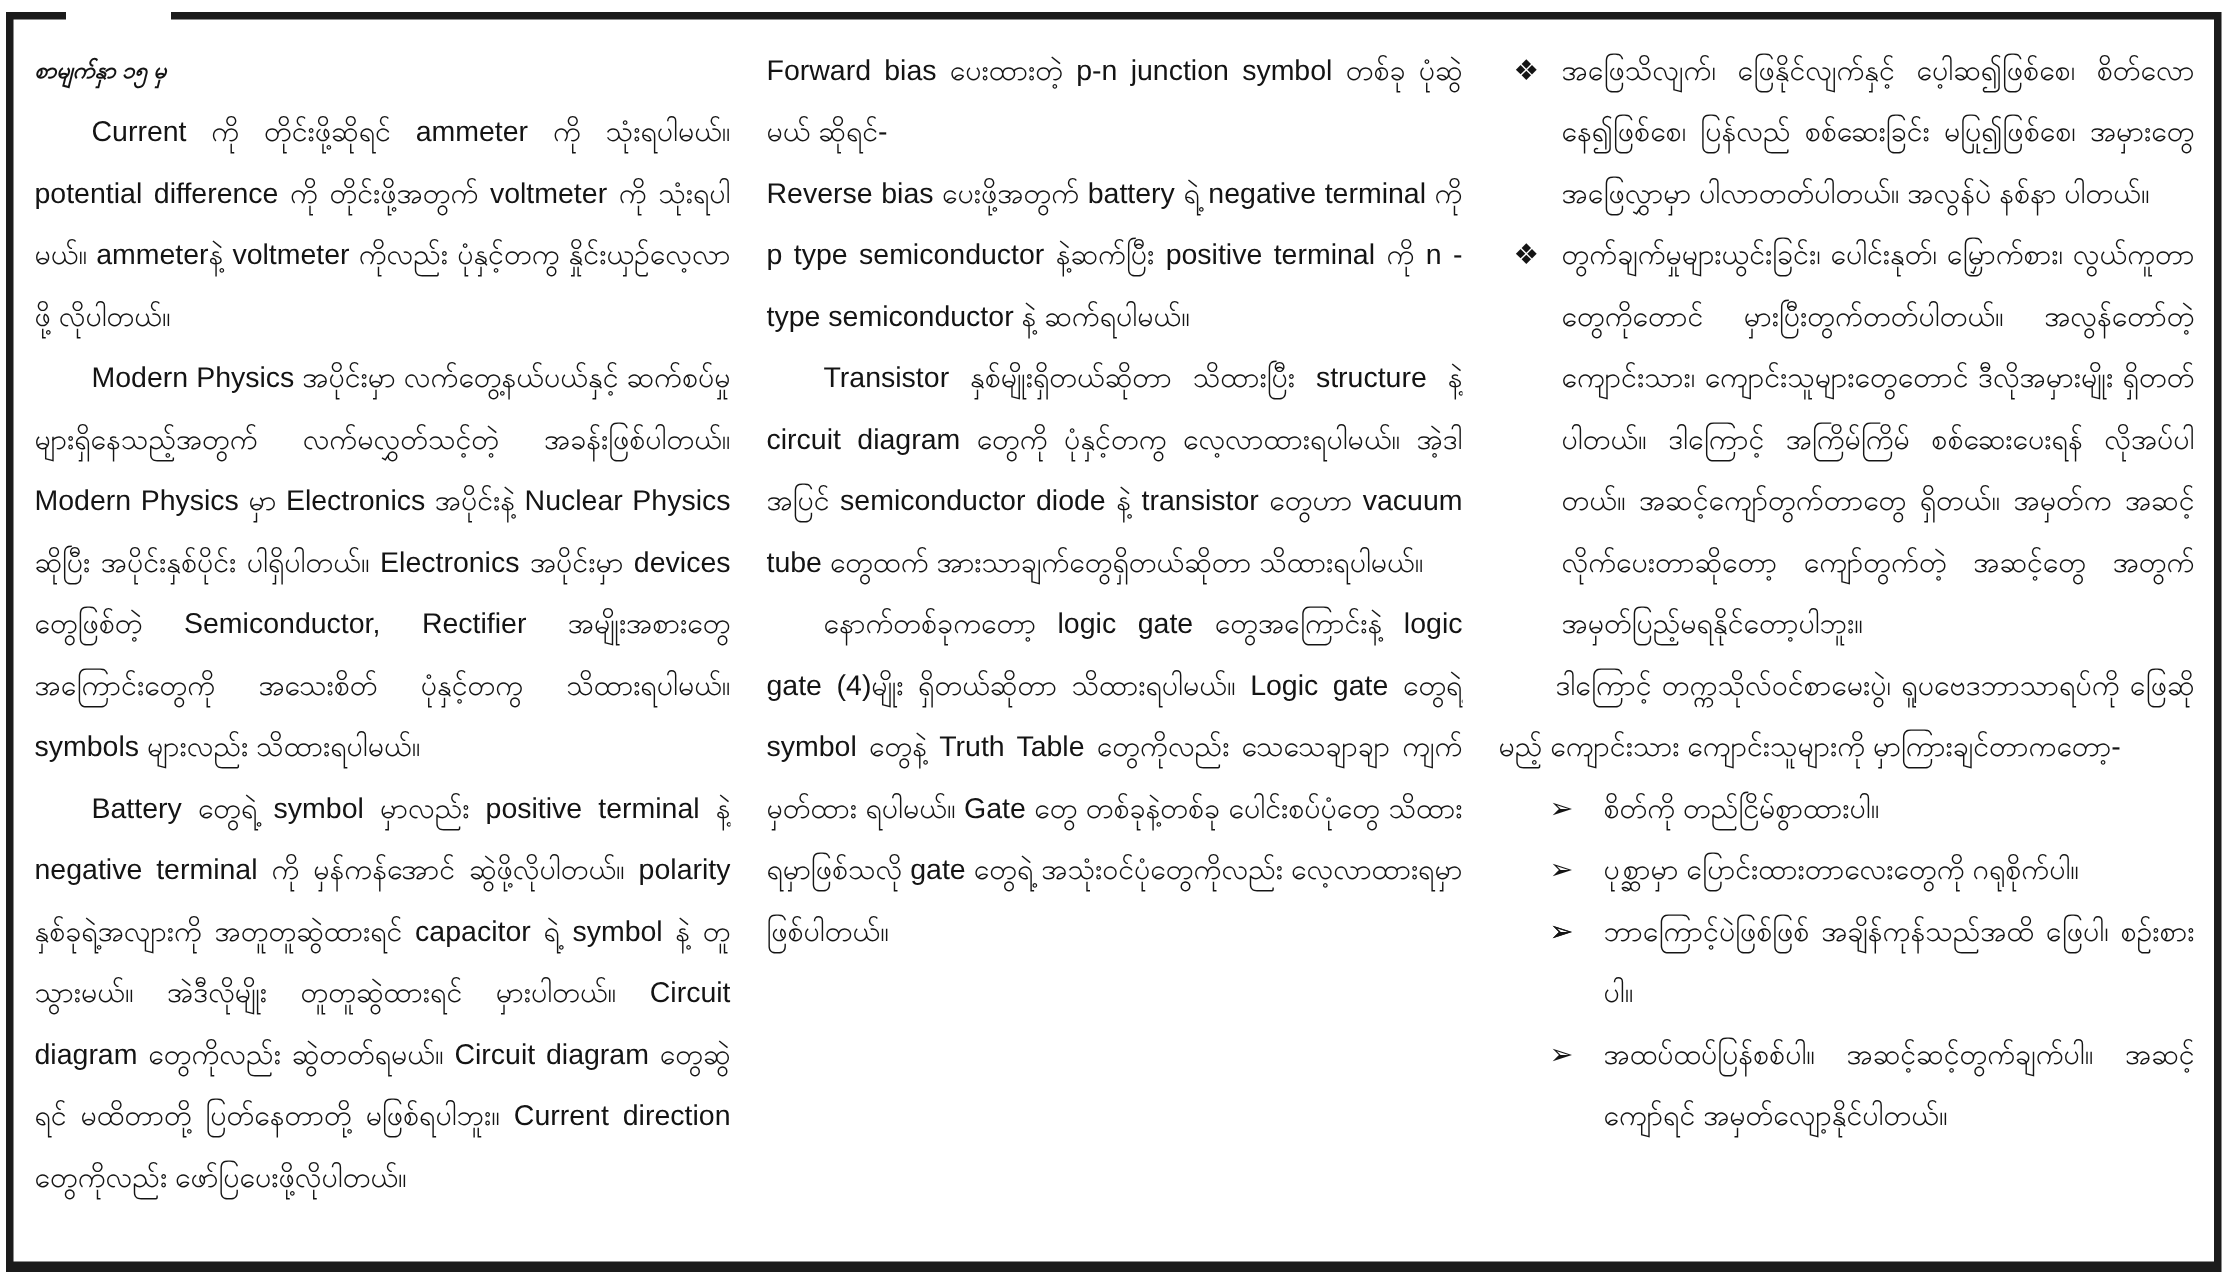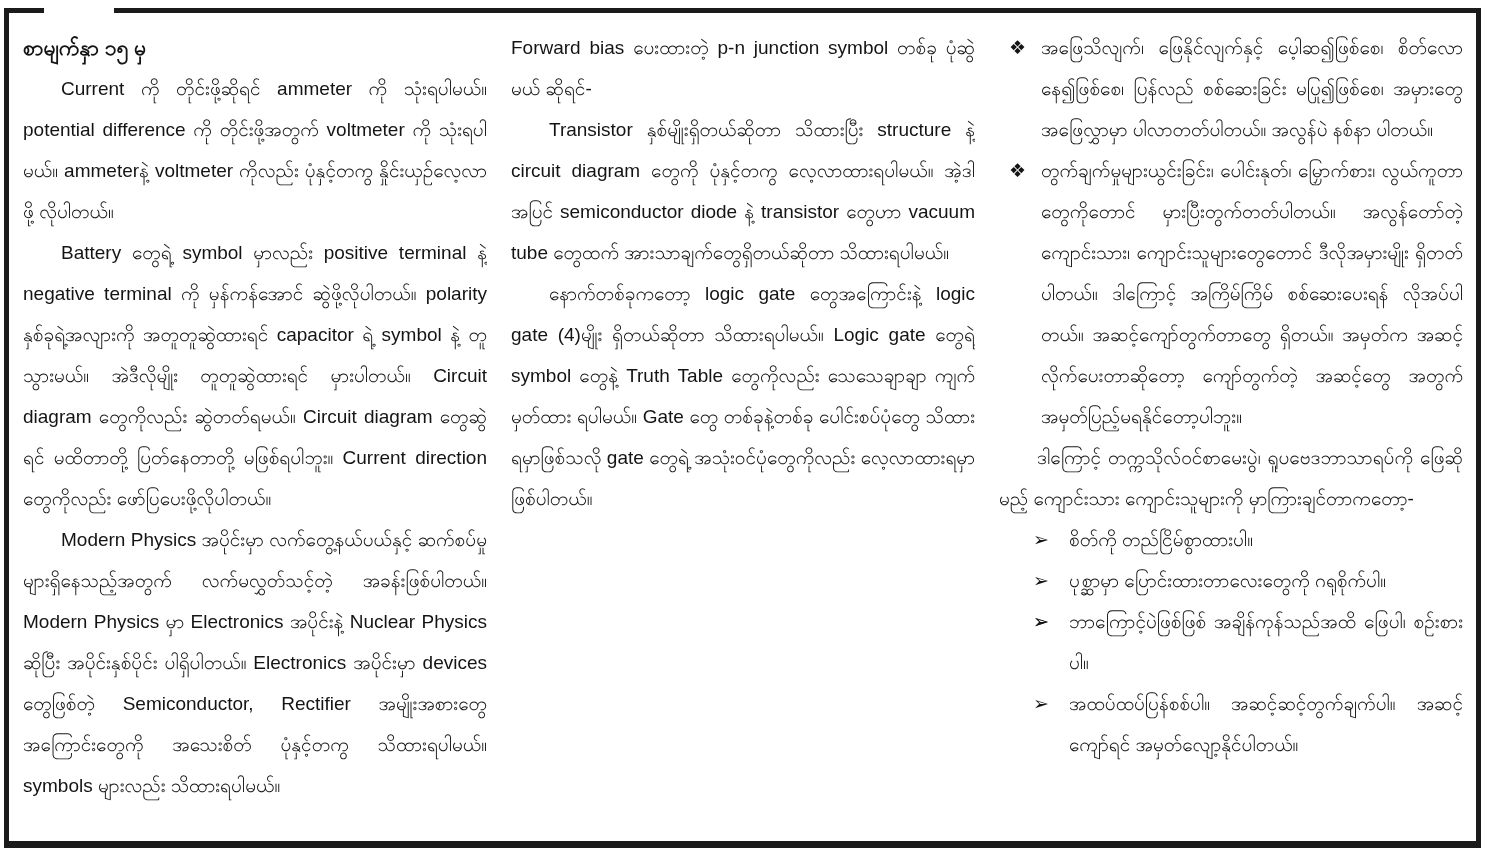--- a/index.html
+++ b/index.html
@@ -38,21 +38,22 @@
     flex:1 1 0;
     min-width:0;
     overflow:hidden;
     font-size:19px;
     line-height:41px;
     text-align:justify;
   }
   .col p{margin:0;}
   .heading{
     font-weight:bold;
-    font-size:21px;
+    font-style:italic;
+    font-size:15px;
   }
   .ind{text-indent:38px;}
   .bullet{
     position:relative;
     padding-left:42px;
     box-sizing:border-box;
   }
   .bullet .marker{
     position:absolute;
     left:10px;top:0;
@@ -65,27 +66,28 @@
 <body>
 
 <div class="stage">
   <div class="border-gap"></div>
   <div class="sheet">
     <div class="columns">
 
       <div class="col">
         <p class="heading">စာမျက်နှာ ၁၅ မှ</p>
         <p class="ind">Current ကို တိုင်းဖို့ဆိုရင် ammeter ကို သုံးရပါမယ်။ potential difference ကို တိုင်းဖို့အတွက် voltmeter ကို သုံးရပါမယ်။ ammeterနဲ့ voltmeter ကိုလည်း ပုံနှင့်တကွ နှိုင်းယှဉ်လေ့လာဖို့ လိုပါတယ်။</p>
+        <p class="ind">Modern Physics အပိုင်းမှာ လက်တွေ့နယ်ပယ်နှင့် ဆက်စပ်မှုများရှိနေသည့်အတွက် လက်မလွှတ်သင့်တဲ့ အခန်းဖြစ်ပါတယ်။ Modern Physics မှာ Electronics အပိုင်းနဲ့ Nuclear Physics ဆိုပြီး အပိုင်းနှစ်ပိုင်း ပါရှိပါတယ်။ Electronics အပိုင်းမှာ devices တွေဖြစ်တဲ့ Semiconductor, Rectifier အမျိုးအစားတွေ အကြောင်းတွေကို အသေးစိတ် ပုံနှင့်တကွ သိထားရပါမယ်။ symbols များလည်း သိထားရပါမယ်။</p>
         <p class="ind">Battery တွေရဲ့ symbol မှာလည်း positive terminal နဲ့ negative terminal ကို မှန်ကန်အောင် ဆွဲဖို့လိုပါတယ်။ polarity နှစ်ခုရဲ့အလျားကို အတူတူဆွဲထားရင် capacitor ရဲ့ symbol နဲ့ တူသွားမယ်။ အဲဒီလိုမျိုး တူတူဆွဲထားရင် မှားပါတယ်။ Circuit diagram တွေကိုလည်း ဆွဲတတ်ရမယ်။ Circuit diagram တွေဆွဲရင် မထိတာတို့ ပြတ်နေတာတို့ မဖြစ်ရပါဘူး။ Current direction တွေကိုလည်း ဖော်ပြပေးဖို့လိုပါတယ်။</p>
-        <p class="ind">Modern Physics အပိုင်းမှာ လက်တွေ့နယ်ပယ်နှင့် ဆက်စပ်မှုများရှိနေသည့်အတွက် လက်မလွှတ်သင့်တဲ့ အခန်းဖြစ်ပါတယ်။ Modern Physics မှာ Electronics အပိုင်းနဲ့ Nuclear Physics ဆိုပြီး အပိုင်းနှစ်ပိုင်း ပါရှိပါတယ်။ Electronics အပိုင်းမှာ devices တွေဖြစ်တဲ့ Semiconductor, Rectifier အမျိုးအစားတွေ အကြောင်းတွေကို အသေးစိတ် ပုံနှင့်တကွ သိထားရပါမယ်။ symbols များလည်း သိထားရပါမယ်။</p>
 
       </div>
 
       <div class="col">
         <p>Forward bias ပေးထားတဲ့ p-n junction symbol တစ်ခု ပုံဆွဲမယ် ဆိုရင်-</p>
+        <p>Reverse bias ပေးဖို့အတွက် battery ရဲ့ negative terminal ကို p type semiconductor နဲ့ဆက်ပြီး positive terminal ကို n - type semiconductor နဲ့ ဆက်ရပါမယ်။</p>
         <p class="ind">Transistor နှစ်မျိုးရှိတယ်ဆိုတာ သိထားပြီး structure နဲ့ circuit diagram တွေကို ပုံနှင့်တကွ လေ့လာထားရပါမယ်။ အဲ့ဒါအပြင် semiconductor diode နဲ့ transistor တွေဟာ vacuum tube တွေထက် အားသာချက်တွေရှိတယ်ဆိုတာ သိထားရပါမယ်။</p>
         <p class="ind">နောက်တစ်ခုကတော့ logic gate တွေအကြောင်းနဲ့ logic gate (4)မျိုး ရှိတယ်ဆိုတာ သိထားရပါမယ်။ Logic gate တွေရဲ့ symbol တွေနဲ့ Truth Table တွေကိုလည်း သေသေချာချာ ကျက်မှတ်ထား ရပါမယ်။ Gate တွေ တစ်ခုနဲ့တစ်ခု ပေါင်းစပ်ပုံတွေ သိထားရမှာဖြစ်သလို gate တွေရဲ့ အသုံးဝင်ပုံတွေကိုလည်း လေ့လာထားရမှာ ဖြစ်ပါတယ်။</p>
 
       </div>
 
       <div class="col">
         <p class="bullet">
           <span class="marker">❖</span>
           <span>အဖြေသိလျက်၊ ဖြေနိုင်လျက်နှင့် ပေ့ါဆ၍ဖြစ်စေ၊ စိတ်လော နေ၍ဖြစ်စေ၊ ပြန်လည် စစ်ဆေးခြင်း မပြု၍ဖြစ်စေ၊ အမှားတွေ အဖြေလွှာမှာ ပါလာတတ်ပါတယ်။ အလွန်ပဲ နစ်နာ ပါတယ်။</span>
         </p>

